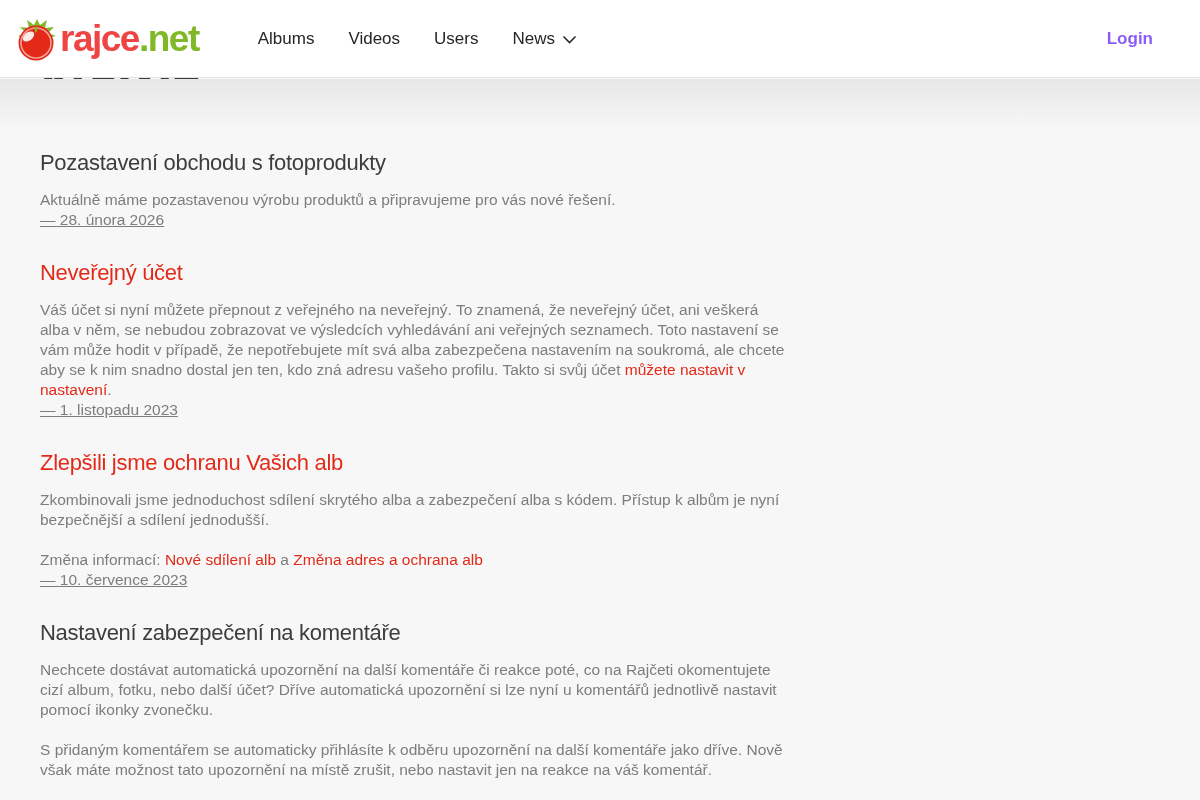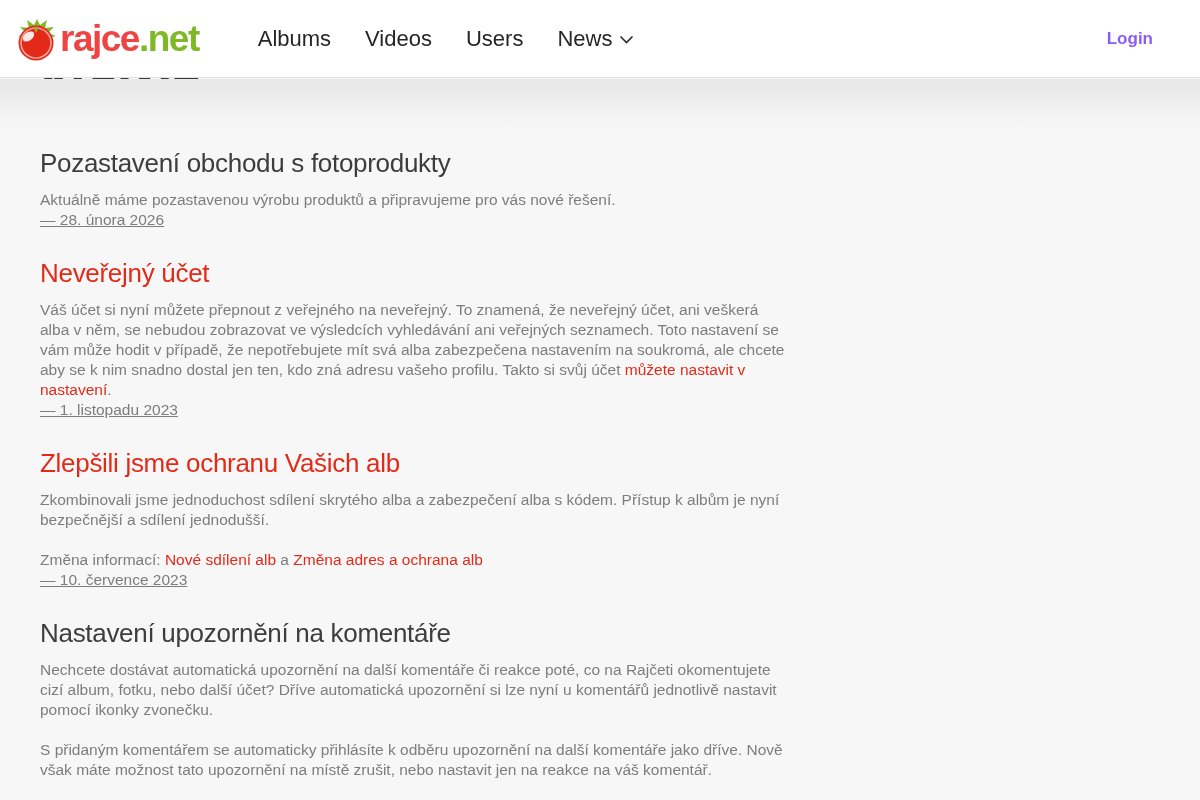--- a/index.html
+++ b/index.html
@@ -19,21 +19,21 @@
   }
   .logo {
     display: flex; align-items: center; margin-left: 14px;
     cursor: pointer; text-decoration: none;
   }
   .logo-text { font-size: 37px; font-weight: 700; letter-spacing: -1.5px; line-height: 1; }
   .logo-red   { color: #ef4444; }
   .logo-green { color: #7fb927; }
   .nav { display: flex; align-items: center; margin-left: 42px; }
   .nav a {
-    color: #262626; text-decoration: none; font-size: 22px;
+    color: #262626; text-decoration: none; font-size: 17px;
     padding: 10px 17px; display: flex; align-items: center; gap: 7px;
   }
   .login {
     margin-left: auto; margin-right: 41px;
     color: #8b5cf6; text-decoration: none; font-size: 17px; padding: 8px 6px; font-weight: bold;
   }
   .chev { display: inline-block; margin-top: 2px; }
   
   .page-shade {
     position: fixed; top: 79px; left: 0; width: 1200px; height: 50px;
@@ -41,21 +41,21 @@
     pointer-events: none; z-index: 50;
   }
   
   .container { padding: 0 0 0 40px; max-width: 790px; }
   h1.page-title {
     font-size: 64px; line-height: 65px; font-weight: 700;
     color: #3a3a3a; letter-spacing: -1px;
     margin: 55px 0 25px 0; position: relative; z-index: 1;
   }
   h2.item-title {
-    font-size: 26px; line-height: 34px; font-weight: 400;
+    font-size: 22px; line-height: 34px; font-weight: 400;
     color: #3d3d3d; margin: 26px 0 10px 0; letter-spacing: -0.3px;
   }
   h2.item-title.red a { color: #e32a19; text-decoration: none; }
   .news-item p { margin: 0; font-size: 15.5px; line-height: 20px; color: #7d7d7d; max-width: 745px; }
   .news-item p.gap { margin-top: 20px; }
   .date { margin: 0; font-size: 15.5px; line-height: 20px; color: #b8b8b8; max-width: 745px; text-decoration: underline; }
   a.link-red  { color: #e32a19; text-decoration: none; }
 </style>
 </head>
 <body>
@@ -111,18 +111,18 @@
   </section>
 
   <section class="news-item">
     <h2 class="item-title red"><a href="#">Zlepšili jsme ochranu Vašich alb</a></h2>
     <p>Zkombinovali jsme jednoduchost sdílení skrytého alba a zabezpečení alba s kódem. Přístup k albům je nyní bezpečnější a sdílení jednodušší.</p>
     <p class="gap"><span>Změna informací: </span><a href="#" class="link-red">Nové sdílení alb</a><span> a </span><a href="#" class="link-red">Změna adres a ochrana alb</a></p>
     <p class="date">— 10. července 2023</p>
   </section>
 
   <section class="news-item">
-    <h2 class="item-title">Nastavení upozornění na komentáře</h2>
+    <h2 class="item-title">Nastavení zabezpečení na komentáře</h2>
     <p>Nechcete dostávat automatická upozornění na další komentáře či reakce poté, co na Rajčeti okomentujete cizí album, fotku, nebo další účet? Dříve automatická upozornění si lze nyní u komentářů jednotlivě nastavit pomocí ikonky zvonečku.</p>
     <p class="gap">S přidaným komentářem se automaticky přihlásíte k odběru upozornění na další komentáře jako dříve. Nově však máte možnost tato upozornění na místě zrušit, nebo nastavit jen na reakce na váš komentář.</p>
 
   </section>
 </main>
 
 </body></html>

